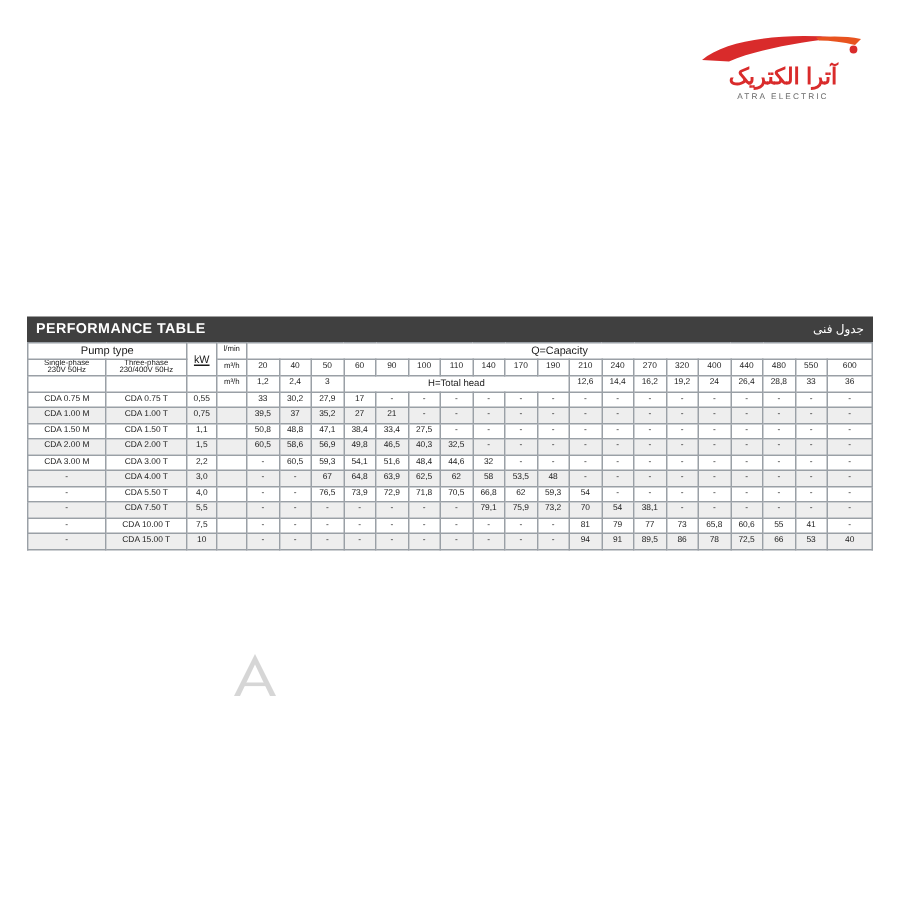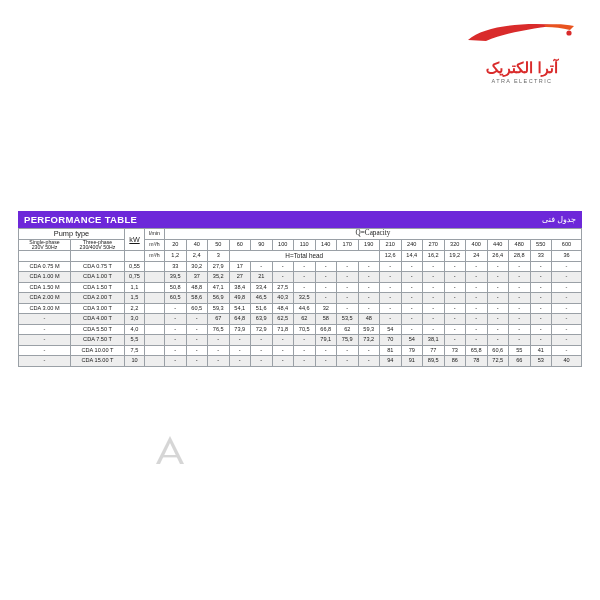--- a/index.html
+++ b/index.html
@@ -31,39 +31,39 @@
     margin: 0 auto;
   }
   .logo-swoosh svg { display: block; }
   .logo-text {
     font-size: 15px;
     font-weight: bold;
     color: #d92b2b;
     letter-spacing: 0px;
     line-height: 18px;
     direction: rtl;
-    margin-top: 17px;
+    margin-top: 1px;
   }
   .logo-sub {
     font-size: 5.5px;
     color: #6a6a6a;
     letter-spacing: 1.4px;
     margin-top: 1px;
   }
 
   
   .table-wrap {
     position: absolute;
     left: 18px;
     top: 211px;
     width: 564px;
   }
 
   .title-bar {
-    background: #6d28d9;
+    background: #404040;
     color: #ffffff;
     height: 17px;
     display: flex;
     align-items: center;
     justify-content: space-between;
     padding: 0 6px;
     box-sizing: border-box;
   }
   .title-bar .t-left {
     font-size: 9.5px;
@@ -101,21 +101,20 @@
     font-size: 5.2px;
   }
   .hdr-kw {
     font-size: 7.2px;
     font-weight: bold;
     text-decoration: underline;
   }
   .hdr-cap {
     font-size: 7.2px;
     font-weight: bold;
-    font-family: Liberation Serif, serif;
   }
   .hdr-head {
     font-size: 6.4px;
     font-weight: bold;
   }
   .unit-cell {
     font-size: 5.2px;
   }
   .row-alt { background: #eeeeee; }
   .col-type { text-align: center; }

